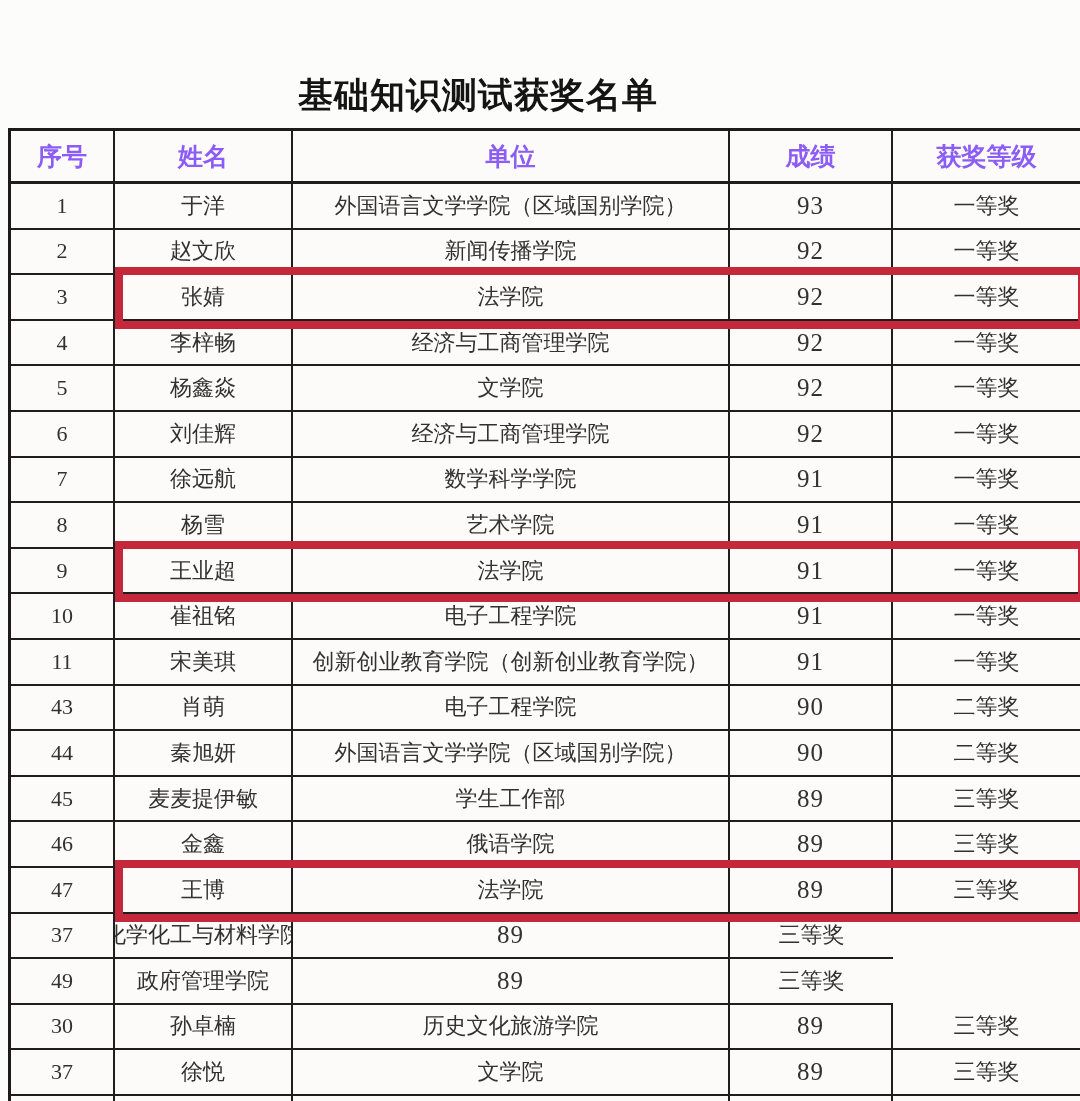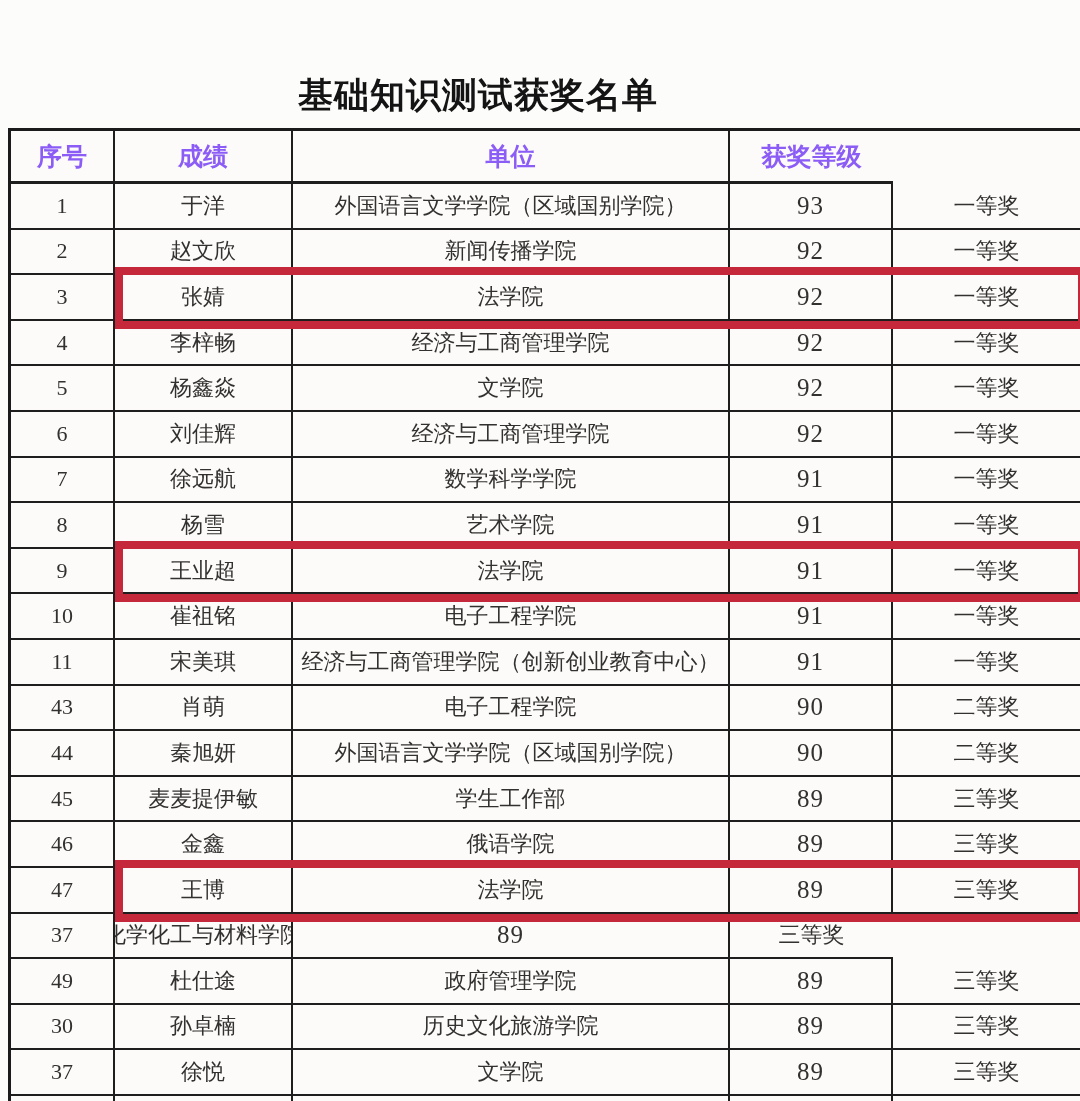--- a/index.html
+++ b/index.html
@@ -83,22 +83,23 @@
 <body>
 
 <div class="page">
 
   <h1 class="title">基础知识测试获奖名单</h1>
 
   <div class="award-table">
 
     <div class="row header">
       <div class="cell">序号</div>
+      <div class="cell">姓名</div>
+      <div class="cell">单位</div>
       <div class="cell">成绩</div>
-      <div class="cell">单位</div>
       <div class="cell">获奖等级</div>
     </div>
 
     <div id="rows">
         <div class="row">
           <div class="cell cell-no">1</div>
           <div class="cell cell-name">于洋</div>
           <div class="cell cell-unit">外国语言文学学院（区域国别学院）</div>
           <div class="cell cell-score">93</div>
           <div class="cell cell-award">一等奖</div>
@@ -162,21 +163,21 @@
         <div class="row">
           <div class="cell cell-no">10</div>
           <div class="cell cell-name">崔祖铭</div>
           <div class="cell cell-unit">电子工程学院</div>
           <div class="cell cell-score">91</div>
           <div class="cell cell-award">一等奖</div>
         </div>
         <div class="row">
           <div class="cell cell-no">11</div>
           <div class="cell cell-name">宋美琪</div>
-          <div class="cell cell-unit">经济与工商管理学院（创新创业教育中心）</div>
+          <div class="cell cell-unit">创新创业教育学院（创新创业教育学院）</div>
           <div class="cell cell-score">91</div>
           <div class="cell cell-award">一等奖</div>
         </div>
         <div class="row">
           <div class="cell cell-no">43</div>
           <div class="cell cell-name">肖萌</div>
           <div class="cell cell-unit">电子工程学院</div>
           <div class="cell cell-score">90</div>
           <div class="cell cell-award">二等奖</div>
         </div>
@@ -209,21 +210,20 @@
           <div class="cell cell-award">三等奖</div>
         </div>
         <div class="row">
           <div class="cell cell-no">37</div>
           <div class="cell cell-unit">化学化工与材料学院</div>
           <div class="cell cell-score">89</div>
           <div class="cell cell-award">三等奖</div>
         </div>
         <div class="row">
           <div class="cell cell-no">49</div>
-          <div class="cell cell-name">杜仕途</div>
           <div class="cell cell-unit">政府管理学院</div>
           <div class="cell cell-score">89</div>
           <div class="cell cell-award">三等奖</div>
         </div>
         <div class="row">
           <div class="cell cell-no">30</div>
           <div class="cell cell-name">孙卓楠</div>
           <div class="cell cell-unit">历史文化旅游学院</div>
           <div class="cell cell-score">89</div>
           <div class="cell cell-award">三等奖</div>

